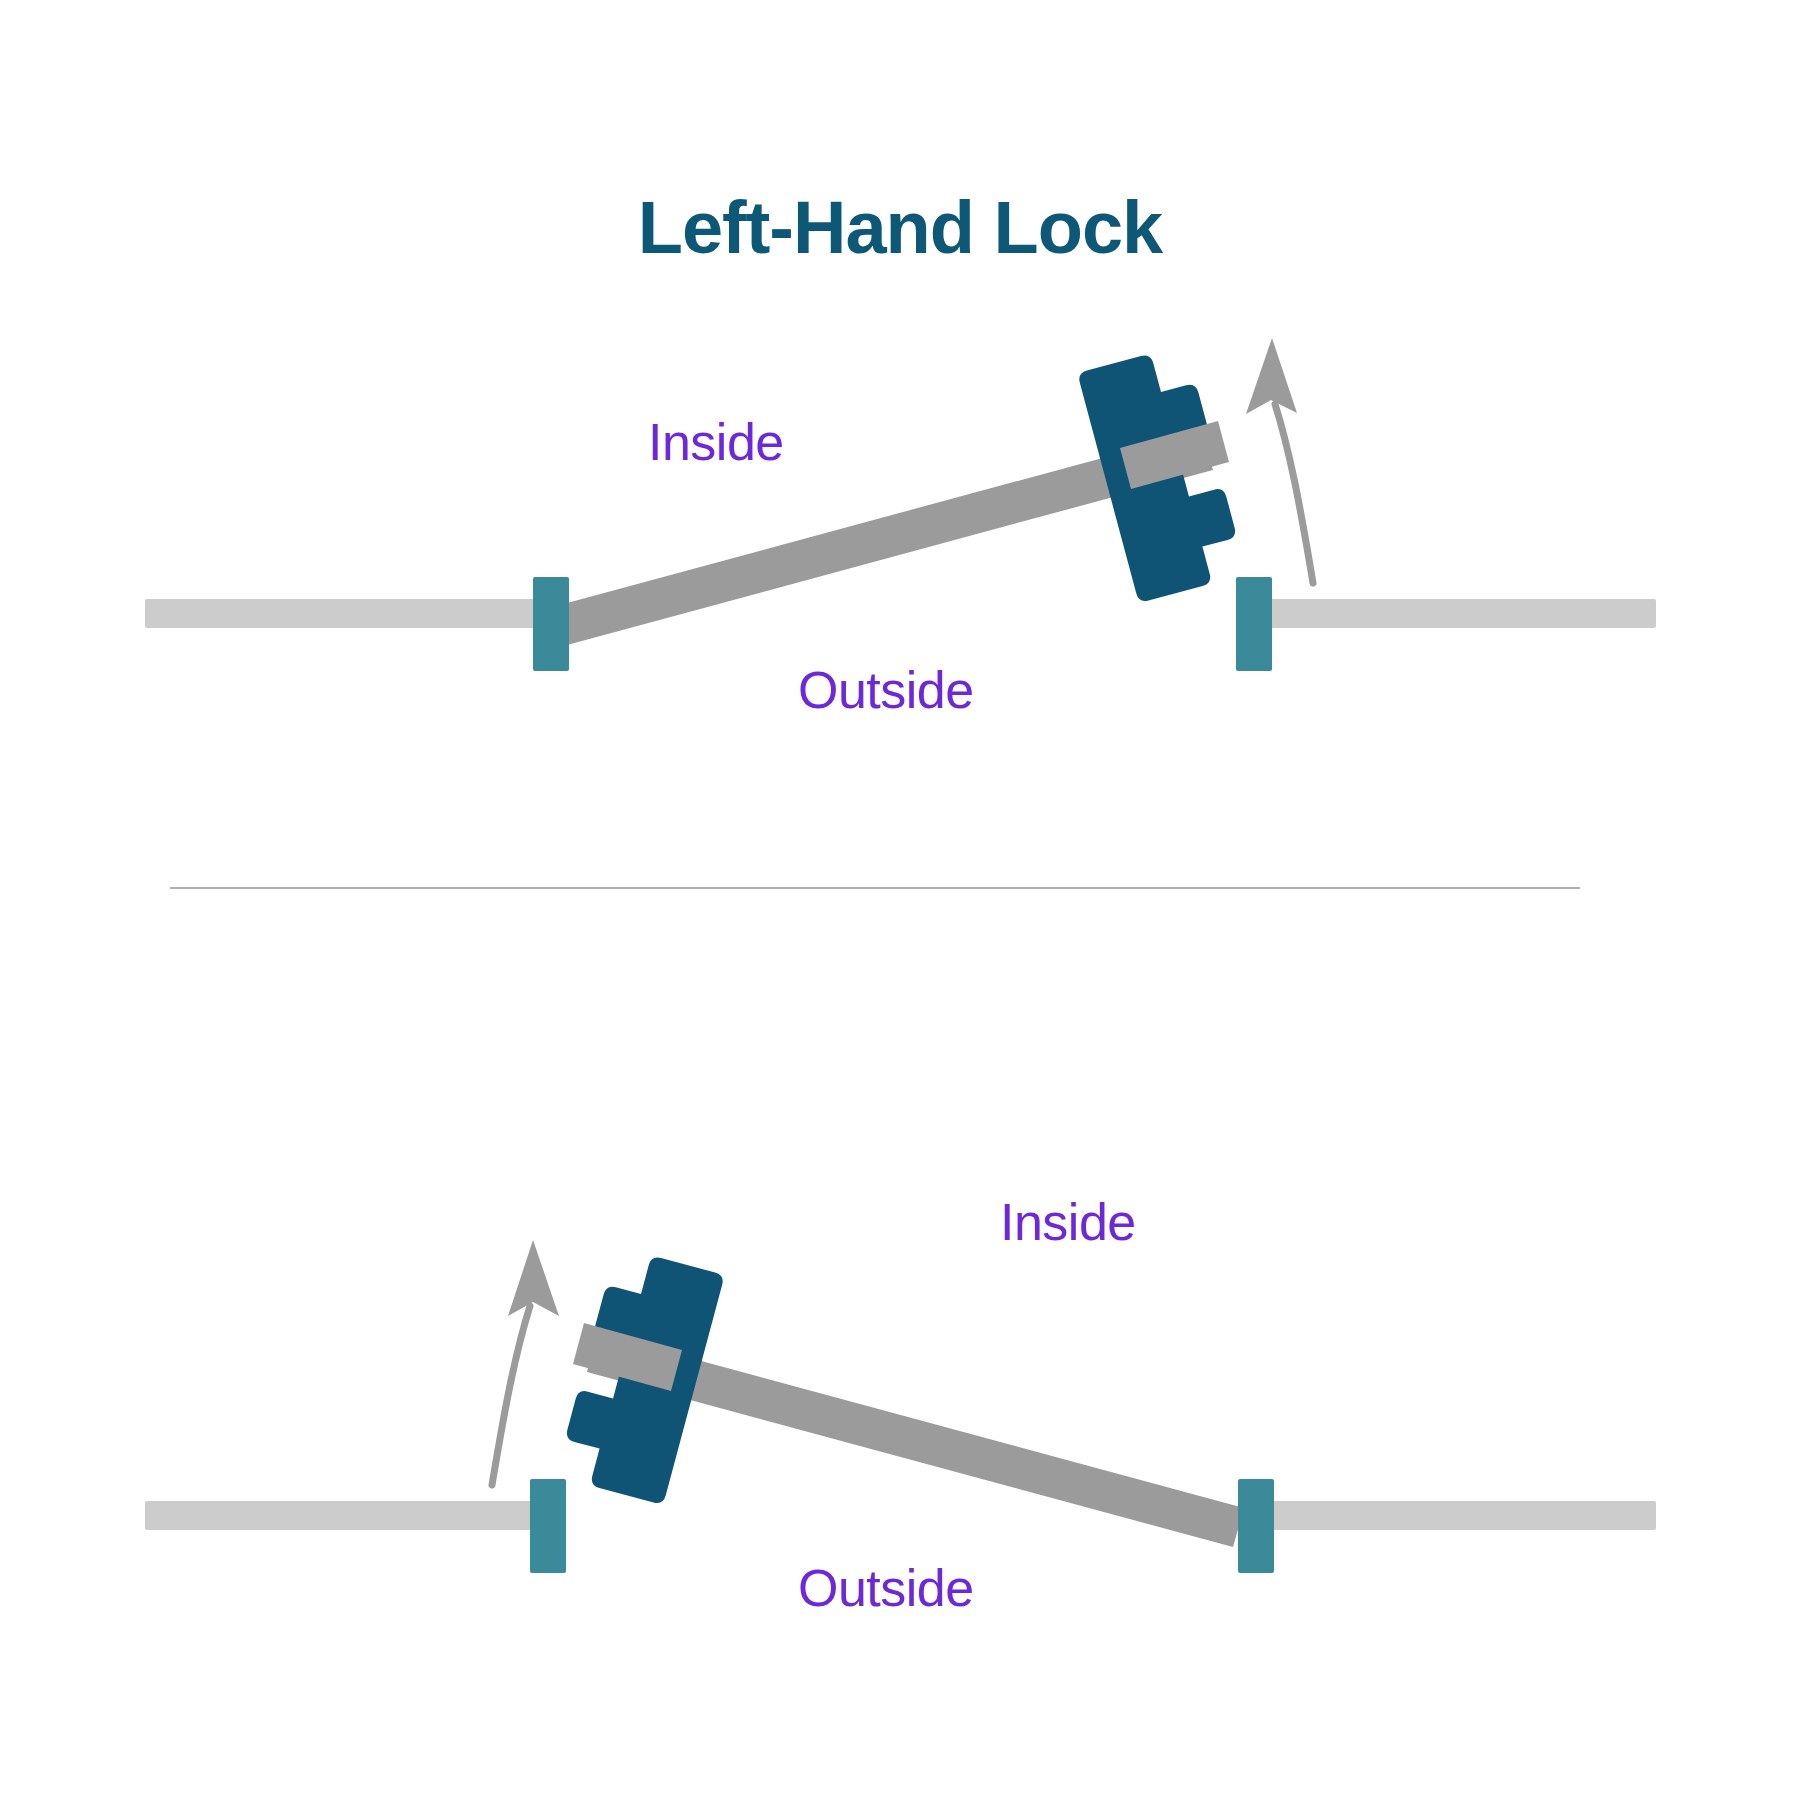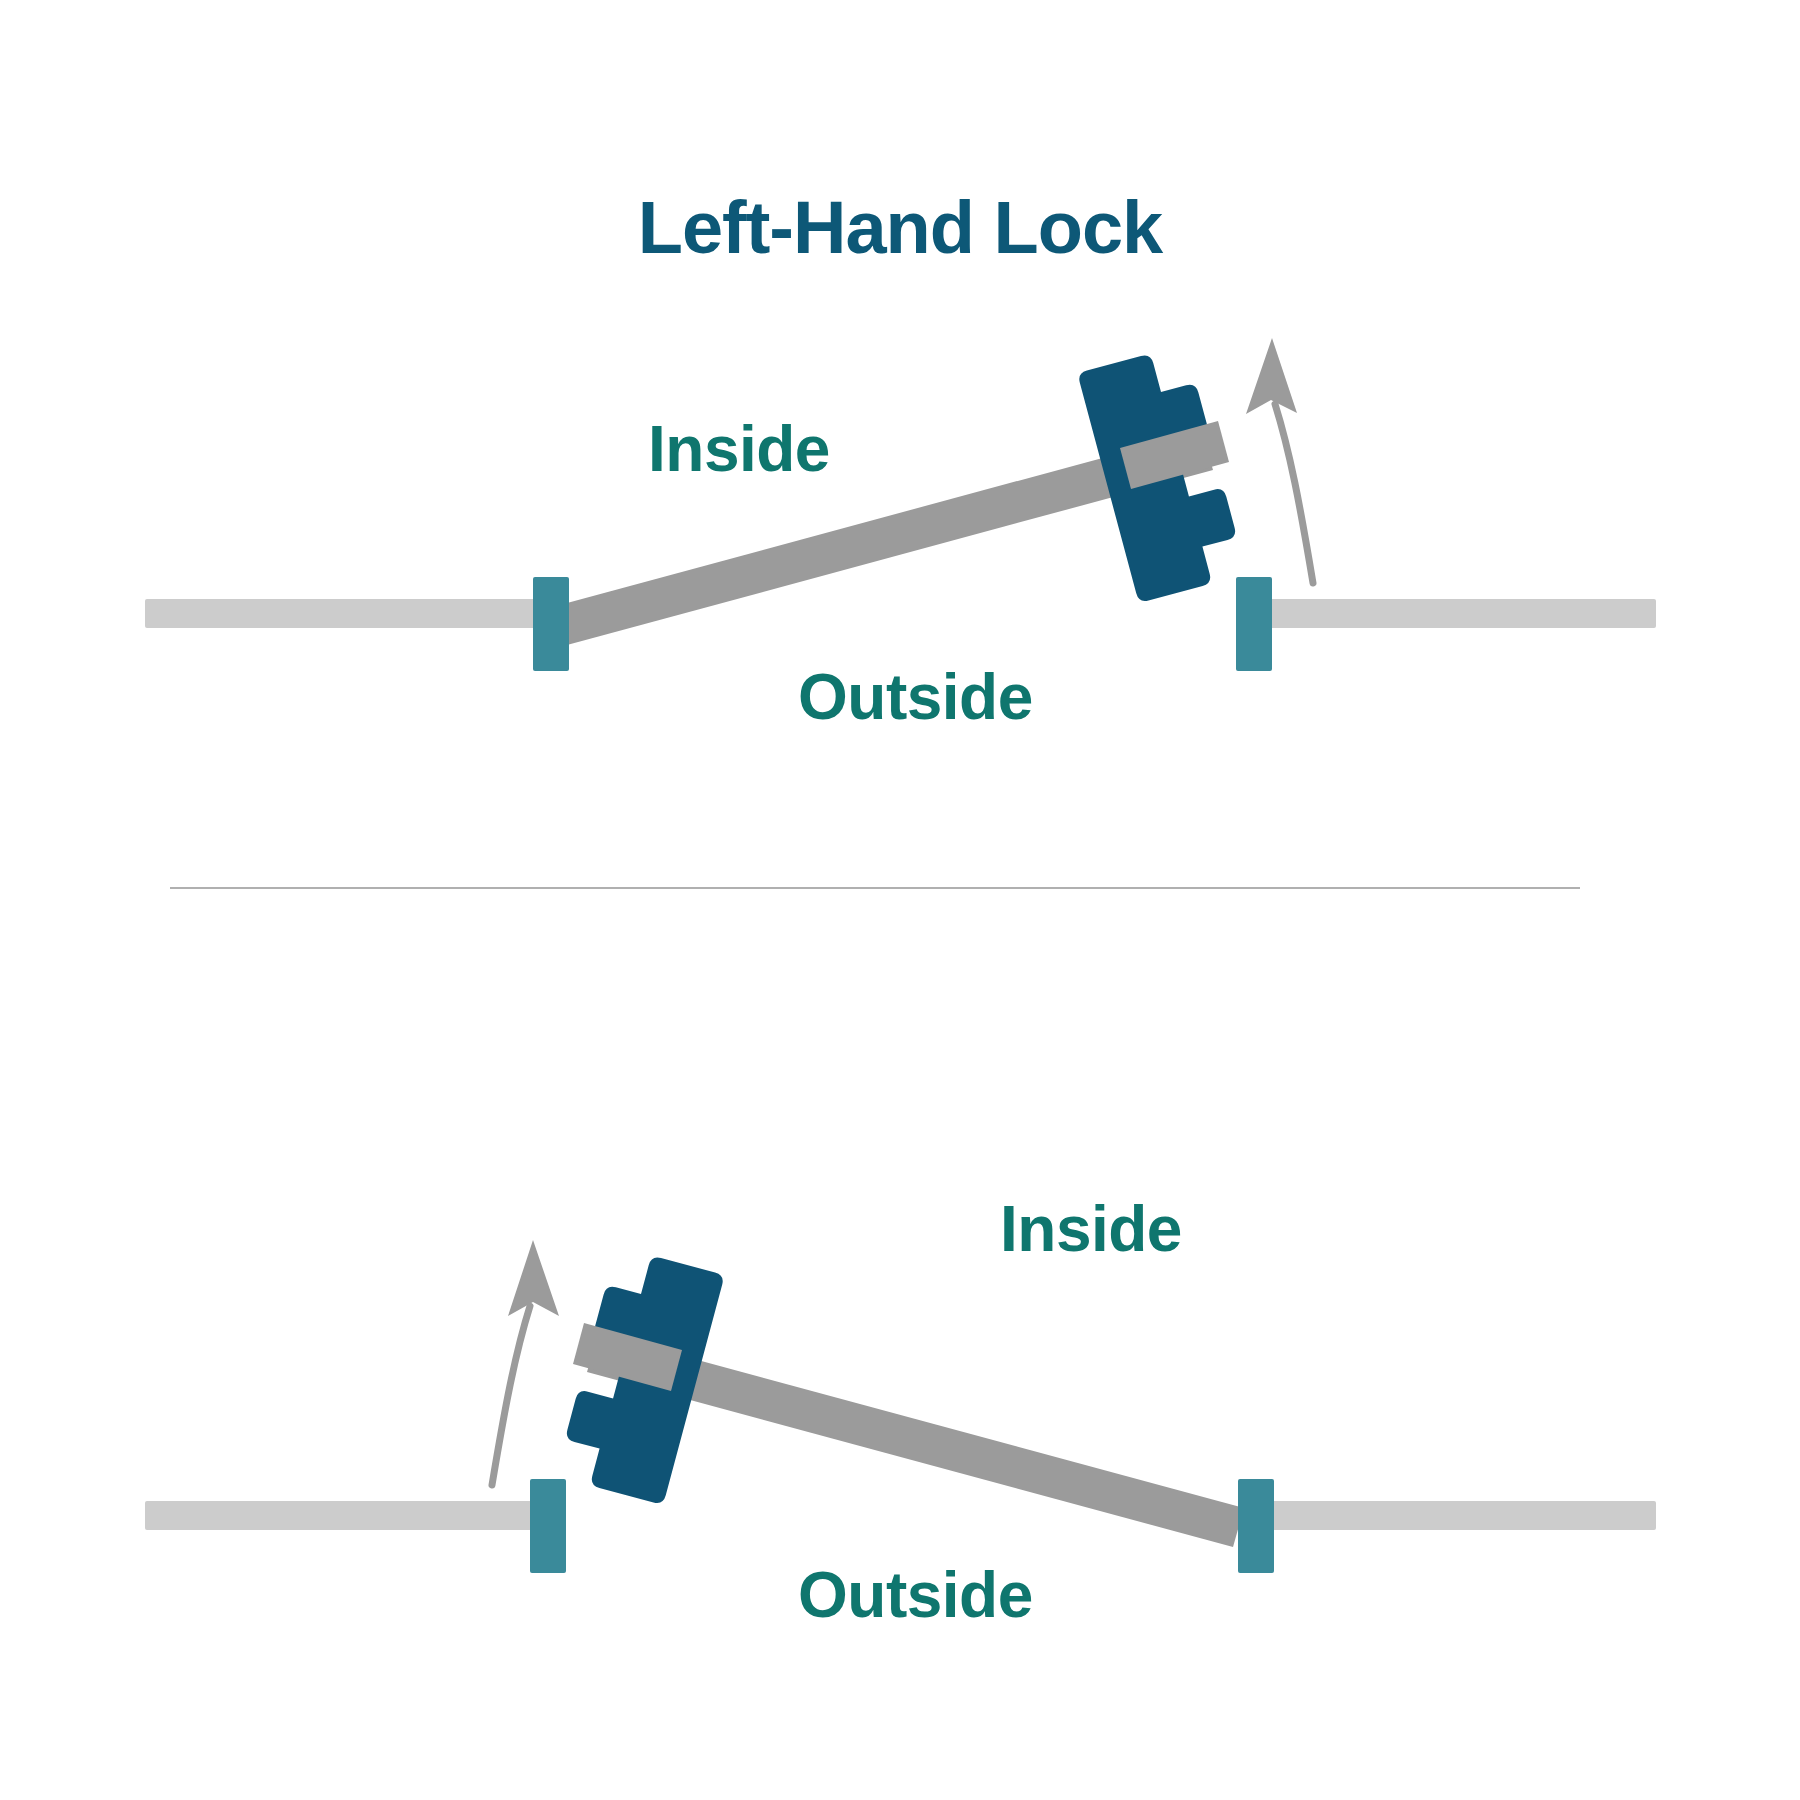--- a/index.html
+++ b/index.html
@@ -56,23 +56,23 @@
     position: absolute;
     left: 0;
     top: 0;
     width: 1800px;
     height: 1800px;
     pointer-events: none;
   }
 
   .side-label {
     position: absolute;
-    font-size: 64px;
-    font-weight: bold;
-    color: #0f766e;
+    font-size: 52px;
+    font-weight: normal;
+    color: #6d28d9;
     white-space: nowrap;
     letter-spacing: -0.5px;
   }
   #label-inside-top   { left: 648px;  top: 412px;  }
   #label-outside-top  { left: 798px;  top: 660px;  }
   #label-inside-bot   { left: 1000px; top: 1192px; }
   #label-outside-bot  { left: 798px;  top: 1558px; }
 </style>
 </head>
 <body>

